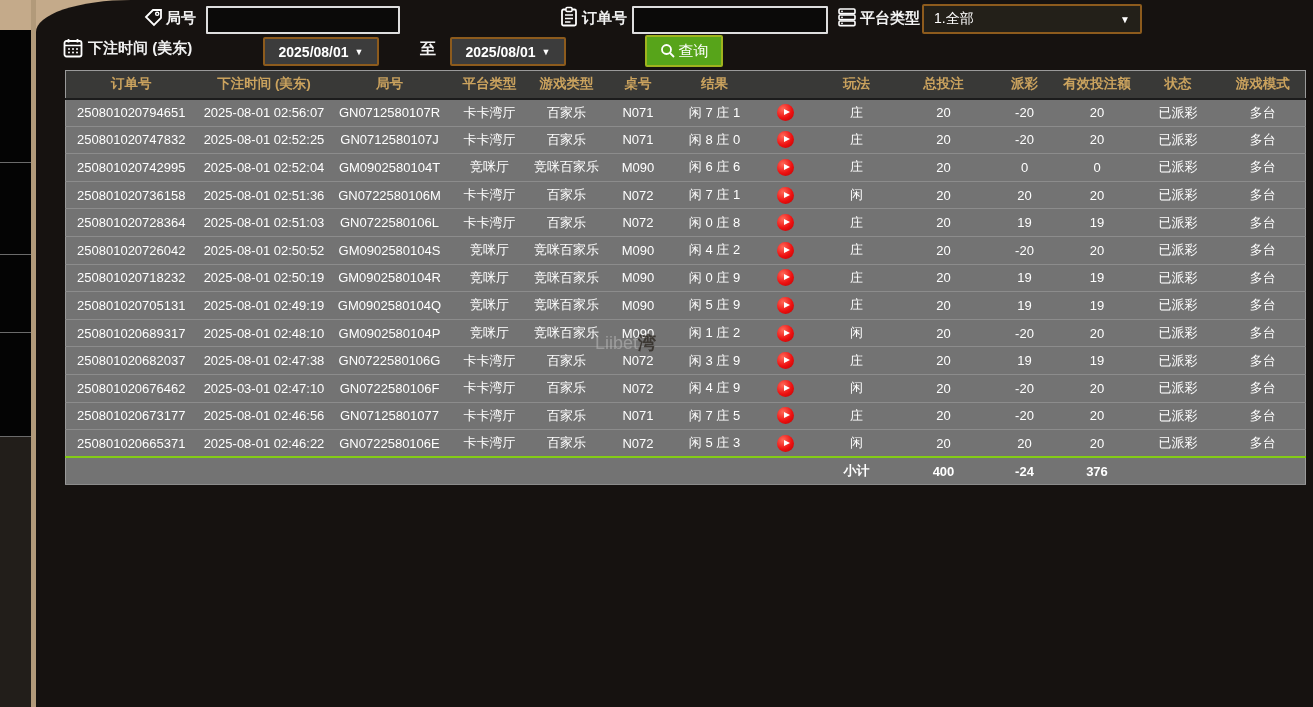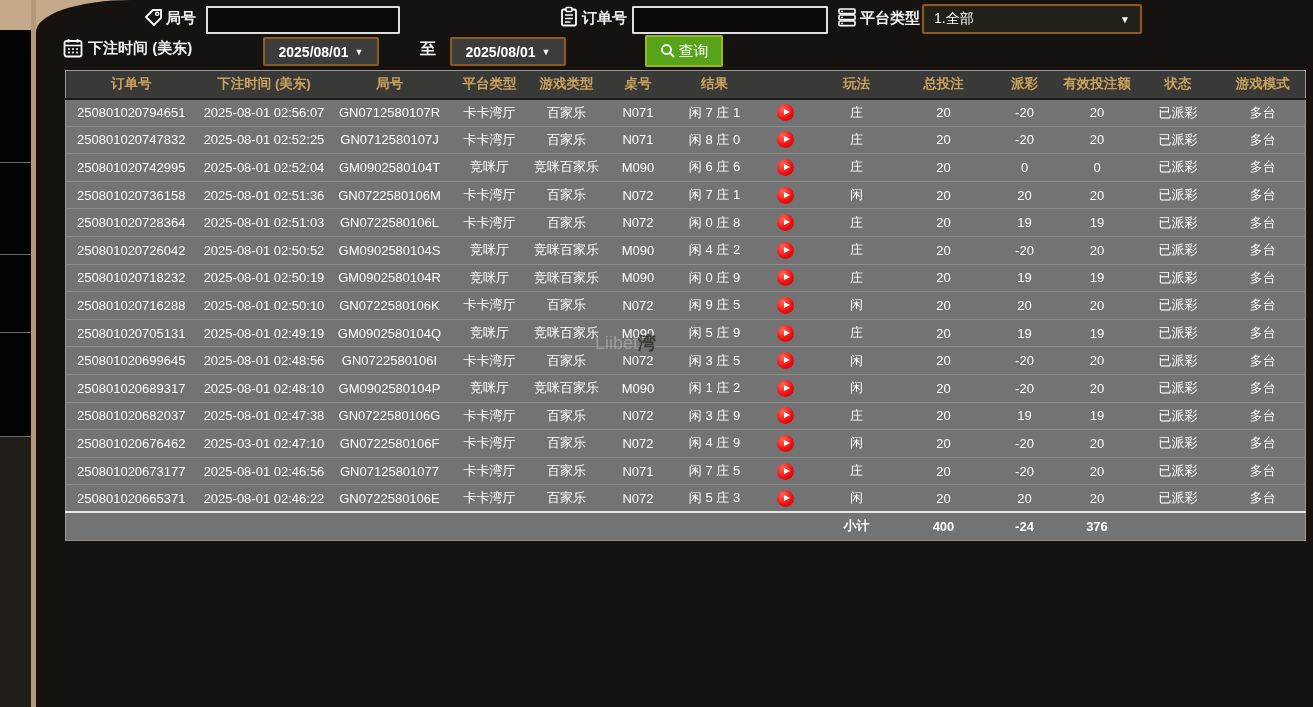--- a/index.html
+++ b/index.html
@@ -35,21 +35,21 @@
   table.grid{position:absolute;left:65px;top:70px;width:1240px;border-collapse:collapse;table-layout:fixed;
     border:1px solid #9a9a9a;}
   table.grid thead tr{height:28px;background:#393937;}
   table.grid thead td{color:#cba35e;font-size:13.5px;font-weight:bold;text-align:center;border-bottom:2px solid #1c1c1c;white-space:nowrap;}
   table.grid tbody tr{height:27.6px;background:#737373;}
   table.grid tbody td{color:#ffffff;font-size:13px;text-align:center;border-bottom:1px solid #8c8c8c;
     white-space:nowrap;overflow:hidden;padding:0;}
   td.red{color:#c83c3c;}
   td.green{color:#32d232;}
   tr.totalrow td{color:#e8e400;font-weight:bold;}
-  tr.totalrow1 td{border-top:2px solid #e5e5e5;}
+  tr.totalrow1 td{border-top:2px solid #84cc16;}
   tr.totalrow2 td{border-bottom:2px solid #a8a8a8;}
 
   .playbtn{display:inline-block;width:17px;height:17px;border-radius:50%;vertical-align:middle;cursor:pointer;
     background:radial-gradient(circle at 35% 30%, #ff6a5a 0%, #ee1111 55%, #b80000 100%);position:relative;}
   .playbtn::after{content:"";position:absolute;left:7px;top:5px;border-left:6px solid #fff;
     border-top:3.5px solid transparent;border-bottom:3.5px solid transparent;}
 
   .watermark{position:absolute;left:595px;top:331px;pointer-events:none;z-index:5;white-space:nowrap;}
   .watermark .wm-latin{font-size:18px;font-weight:normal;color:#bdbdbd;opacity:.55;}
   .watermark .wm-cjk{font-size:18px;font-weight:bold;color:#2f2a24;opacity:.8;}
@@ -280,68 +280,36 @@
         <td>闲 0 庄 9</td>
         <td><span class="playbtn"></span></td>
         <td>庄</td>
         <td>20</td>
         <td class="red">19</td>
         <td>19</td>
         <td class="green">已派彩</td>
         <td>多台</td>
       </tr>
       <tr>
-        <td>250801020716288</td>
-        <td>2025-08-01 02:50:10</td>
-        <td>GN0722580106K</td>
-        <td>卡卡湾厅</td>
-        <td>百家乐</td>
-        <td>N072</td>
-        <td>闲 9 庄 5</td>
-        <td><span class="playbtn"></span></td>
-        <td>闲</td>
-        <td>20</td>
-        <td class="red">20</td>
-        <td>20</td>
-        <td class="green">已派彩</td>
-        <td>多台</td>
-      </tr>
-      <tr>
         <td>250801020705131</td>
         <td>2025-08-01 02:49:19</td>
         <td>GM0902580104Q</td>
         <td>竞咪厅</td>
         <td>竞咪百家乐</td>
         <td>M090</td>
         <td>闲 5 庄 9</td>
         <td><span class="playbtn"></span></td>
         <td>庄</td>
         <td>20</td>
         <td class="red">19</td>
         <td>19</td>
         <td class="green">已派彩</td>
         <td>多台</td>
       </tr>
       <tr>
-        <td>250801020699645</td>
-        <td>2025-08-01 02:48:56</td>
-        <td>GN0722580106I</td>
-        <td>卡卡湾厅</td>
-        <td>百家乐</td>
-        <td>N072</td>
-        <td>闲 3 庄 5</td>
-        <td><span class="playbtn"></span></td>
-        <td>闲</td>
-        <td>20</td>
-        <td class="green">-20</td>
-        <td>20</td>
-        <td class="green">已派彩</td>
-        <td>多台</td>
-      </tr>
-      <tr>
         <td>250801020689317</td>
         <td>2025-08-01 02:48:10</td>
         <td>GM0902580104P</td>
         <td>竞咪厅</td>
         <td>竞咪百家乐</td>
         <td>M090</td>
         <td>闲 1 庄 2</td>
         <td><span class="playbtn"></span></td>
         <td>闲</td>
         <td>20</td>

